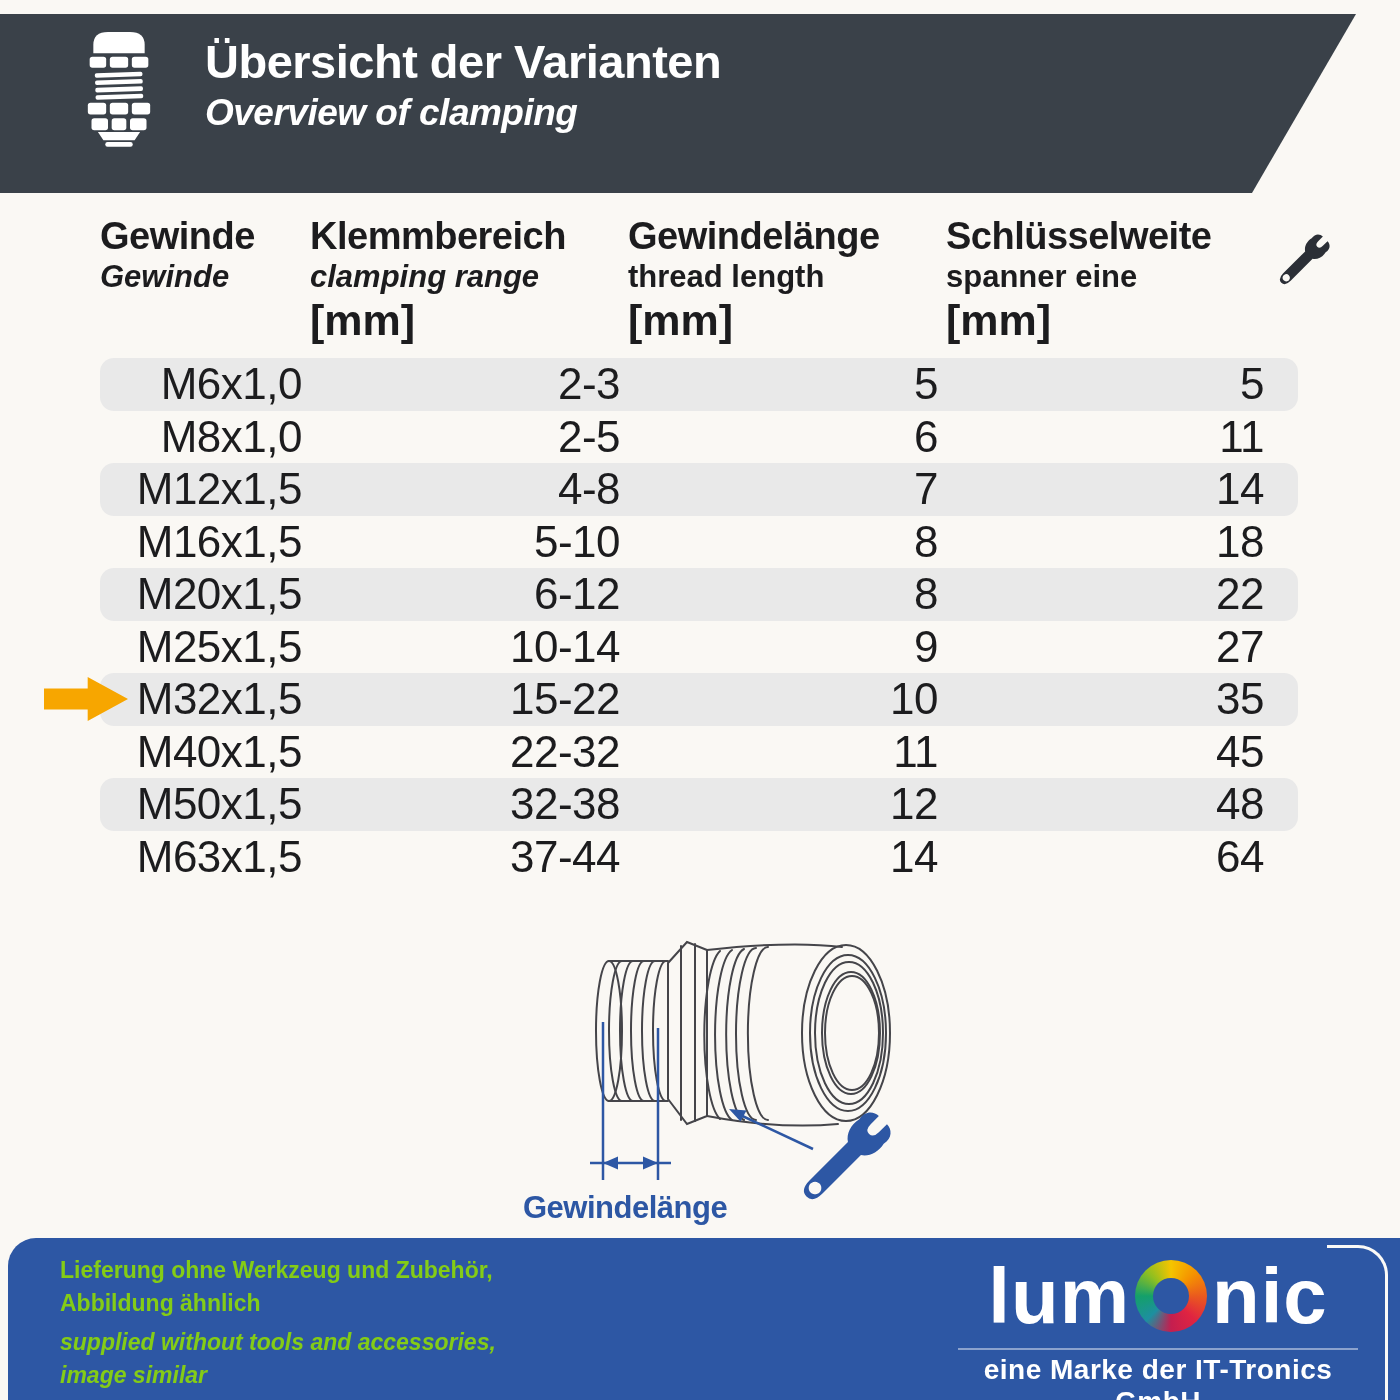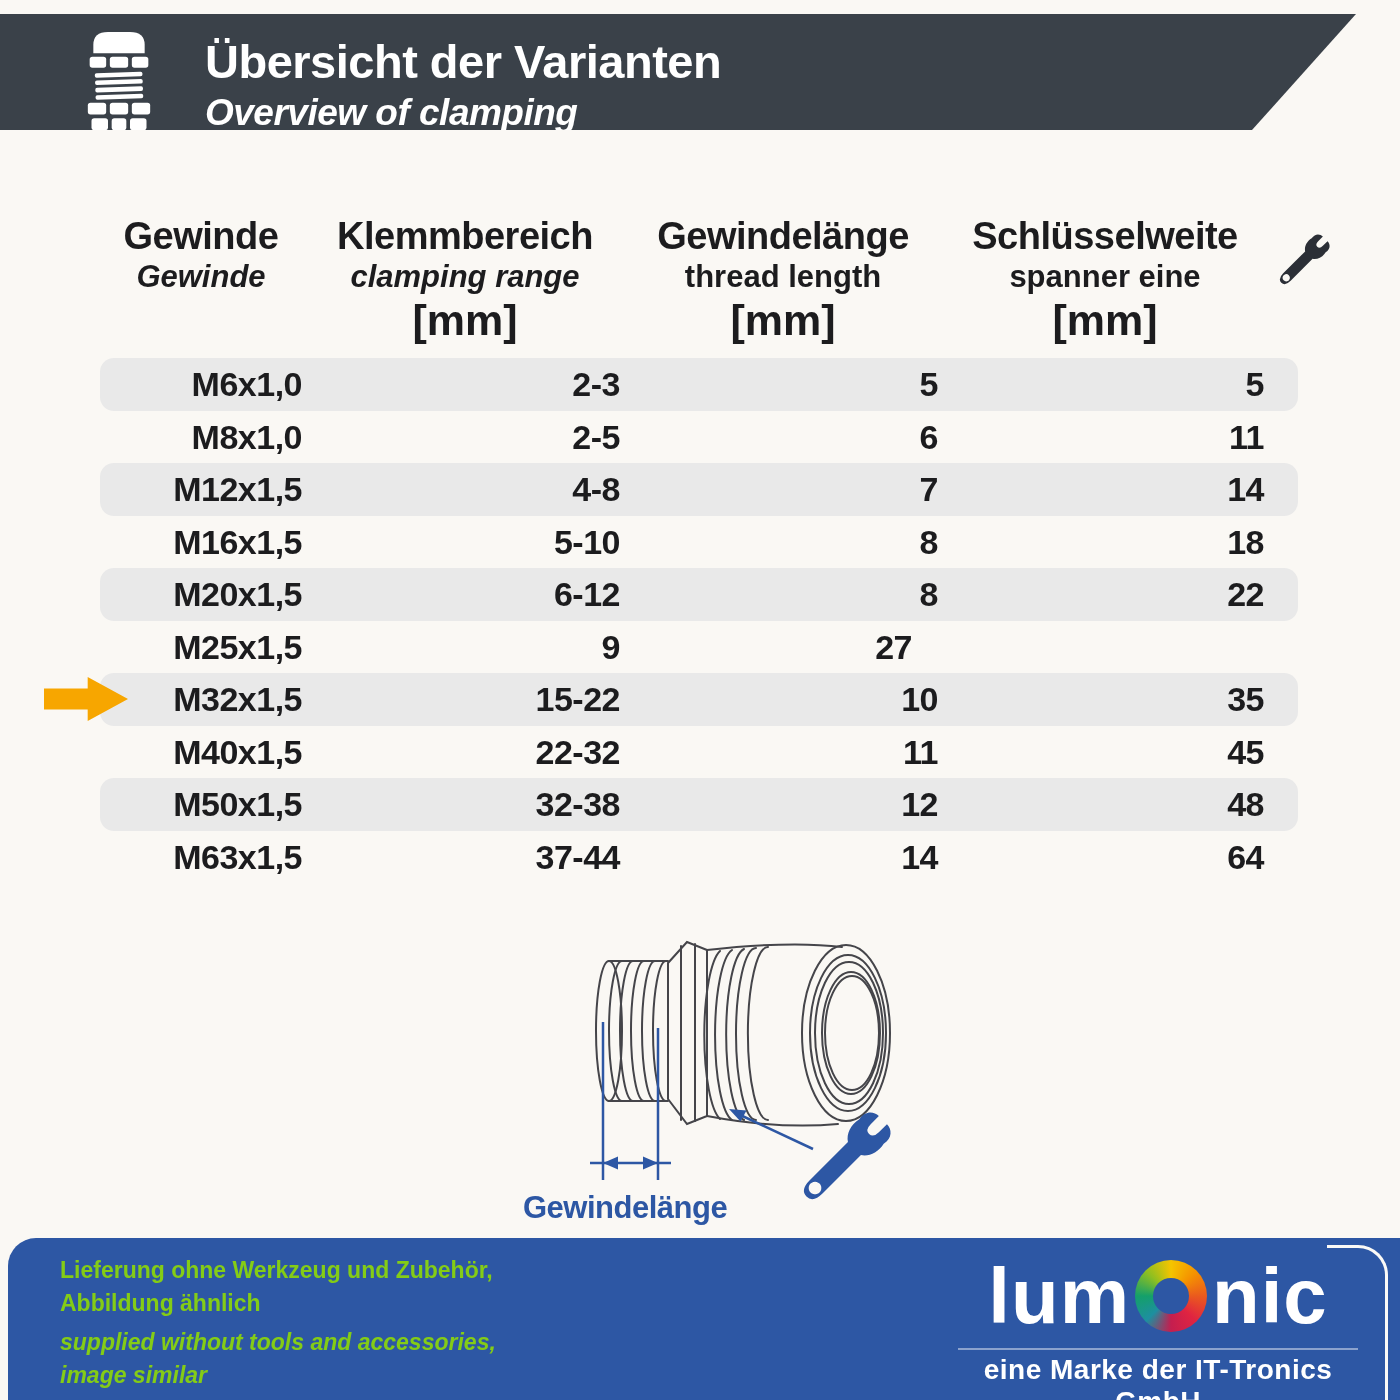--- a/index.html
+++ b/index.html
@@ -2,42 +2,42 @@
 <html><head>
 <meta charset="utf-8">
 <style>
   html,body{margin:0;padding:0;}
   .page{
     position:relative;width:1400px;height:1400px;overflow:hidden;
     background:#faf8f4;font-family:"Liberation Sans",sans-serif;color:#1c1c1e;
   }
   
   .banner{
-    position:absolute;left:0;top:14px;width:1356px;height:116px;background:#3a4149;
+    position:absolute;left:0;top:14px;width:1356px;height:179px;background:#3a4149;
     clip-path:polygon(0 0,100% 0,calc(100% - 104px) 100%,0 100%);
   }
   .banner-icon{position:absolute;left:86px;top:12px;width:66px;height:124px;}
   .banner-text{position:absolute;left:205px;top:20px;color:#ffffff;}
   .banner-title{font-size:47px;font-weight:bold;line-height:56px;letter-spacing:-0.5px;}
   .banner-subtitle{font-size:37px;font-weight:bold;font-style:italic;line-height:46px;letter-spacing:-0.5px;}
   
   .thead{position:absolute;left:100px;top:214px;width:1198px;display:grid;grid-template-columns:210px 318px 318px 352px;}
-  .th{text-align:center;font-weight:bold;}
+  .th{text-align:left;font-weight:bold;}
   .th .h-de{font-size:38px;line-height:44px;letter-spacing:-0.5px;}
   .th .h-en{font-size:31px;line-height:38px;}
   .th .h-unit{font-size:43px;line-height:48px;}
   .th.c0,.th.c1{ }
   .th.c0 .h-en,.th.c1 .h-en{font-style:italic;}
   .th.c0,.th.c1,.th.c2{padding-right:8px;}
   .th.c3{padding-right:34px;}
   .header-wrench{position:absolute;left:1272px;top:222px;width:70px;height:70px;}
   .tbody{position:absolute;left:100px;top:358px;width:1198px;}
   .row{display:grid;grid-template-columns:210px 318px 318px 352px;height:52.5px;border-radius:14px;}
   .row.striped{background:#e9e9e9;}
-  .cell{text-align:right;font-size:34px;font-weight:bold;line-height:52.5px;letter-spacing:-0.5px;}
+  .cell{text-align:right;font-size:44px;font-weight:normal;line-height:52.5px;letter-spacing:-0.5px;}
   .cell.c0,.cell.c1,.cell.c2{padding-right:8px;}
   .cell.c3{padding-right:34px;}
   .pointer-arrow{
     position:absolute;left:44px;top:677px;width:84px;height:44px;background:#f7a600;
     clip-path:polygon(0 26%,52% 26%,52% 0,100% 50%,52% 100%,52% 74%,0 74%);
   }
   
   .diagram{position:absolute;left:530px;top:930px;width:420px;height:305px;}
   .diagram-label{position:absolute;left:523px;top:1190px;width:200px;text-align:center;
     font-size:31px;font-weight:bold;color:#2d57a4;letter-spacing:-0.5px;}
@@ -147,20 +147,21 @@
       <div class="cell c3">18</div>
     </div>
     <div class="row striped">
       <div class="cell c0">M20x1,5</div>
       <div class="cell c1">6-12</div>
       <div class="cell c2">8</div>
       <div class="cell c3">22</div>
     </div>
     <div class="row">
       <div class="cell c0">M25x1,5</div>
+      <div class="cell c1">10-14</div>
       <div class="cell c2">9</div>
       <div class="cell c3">27</div>
     </div>
     <div class="row striped">
       <div class="cell c0">M32x1,5</div>
       <div class="cell c1">15-22</div>
       <div class="cell c2">10</div>
       <div class="cell c3">35</div>
     </div>
     <div class="row">

